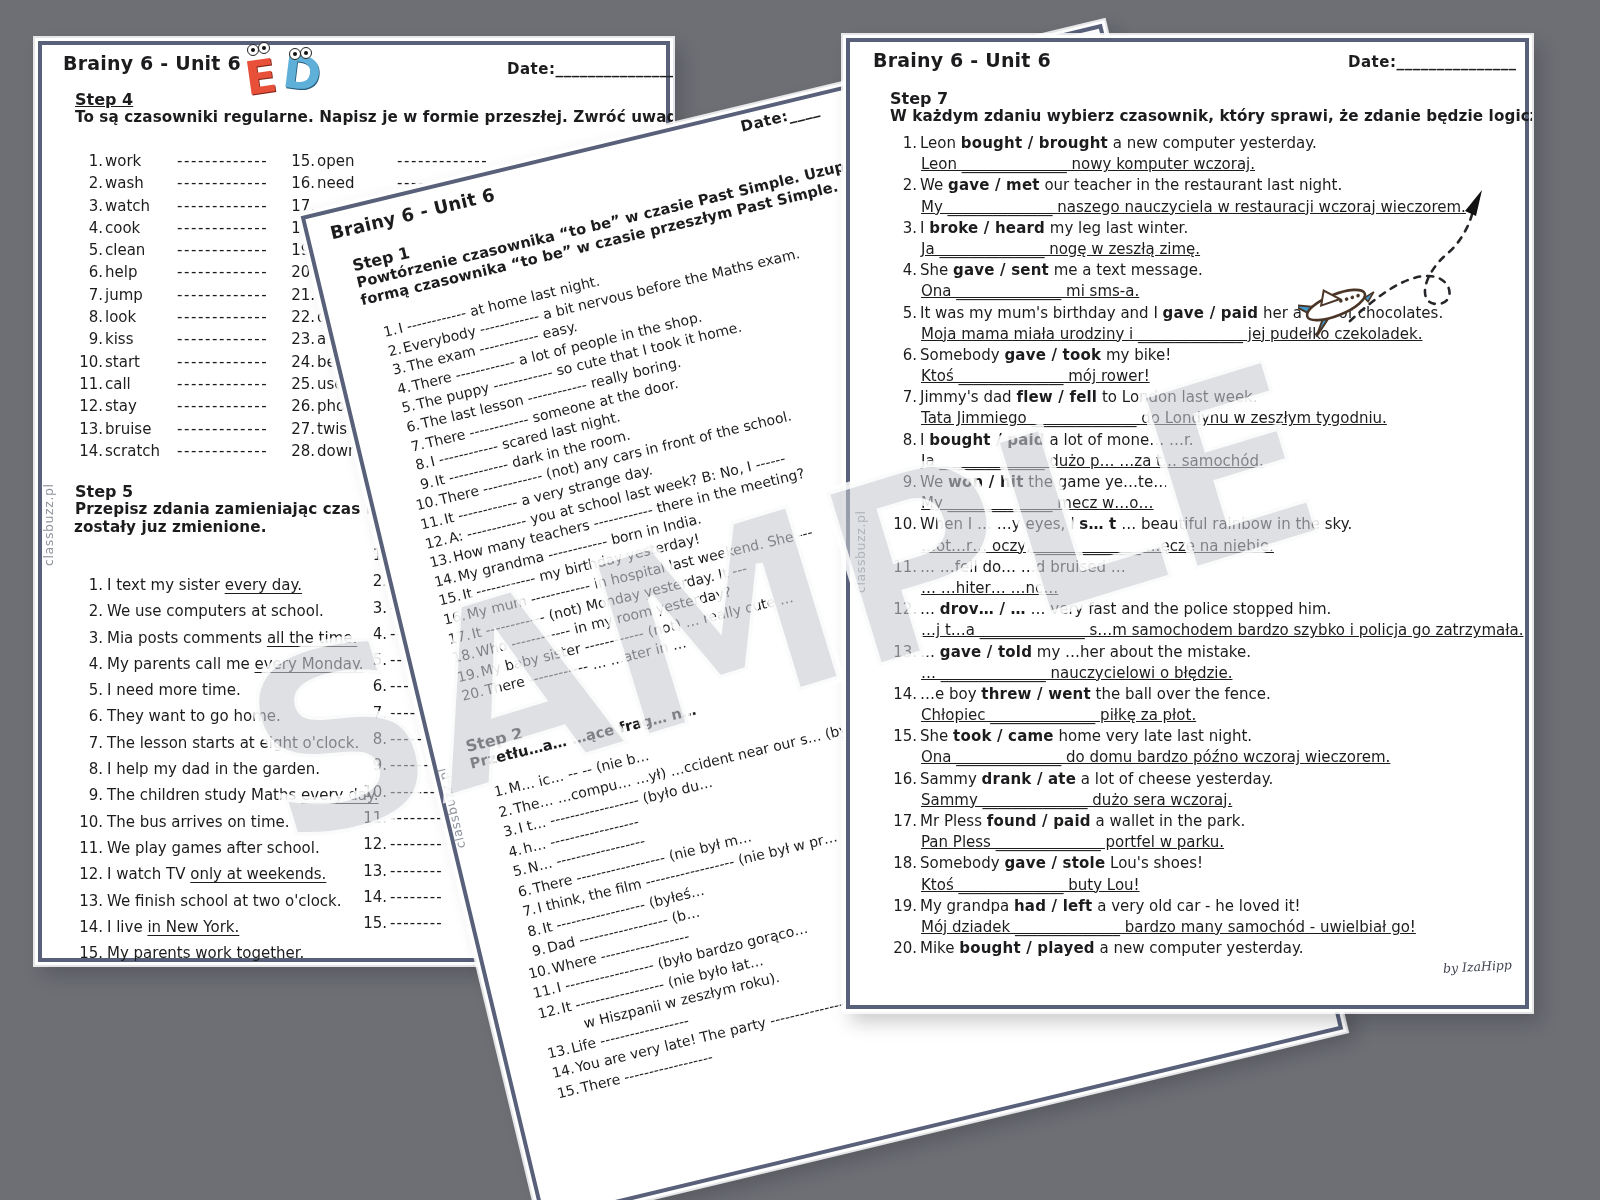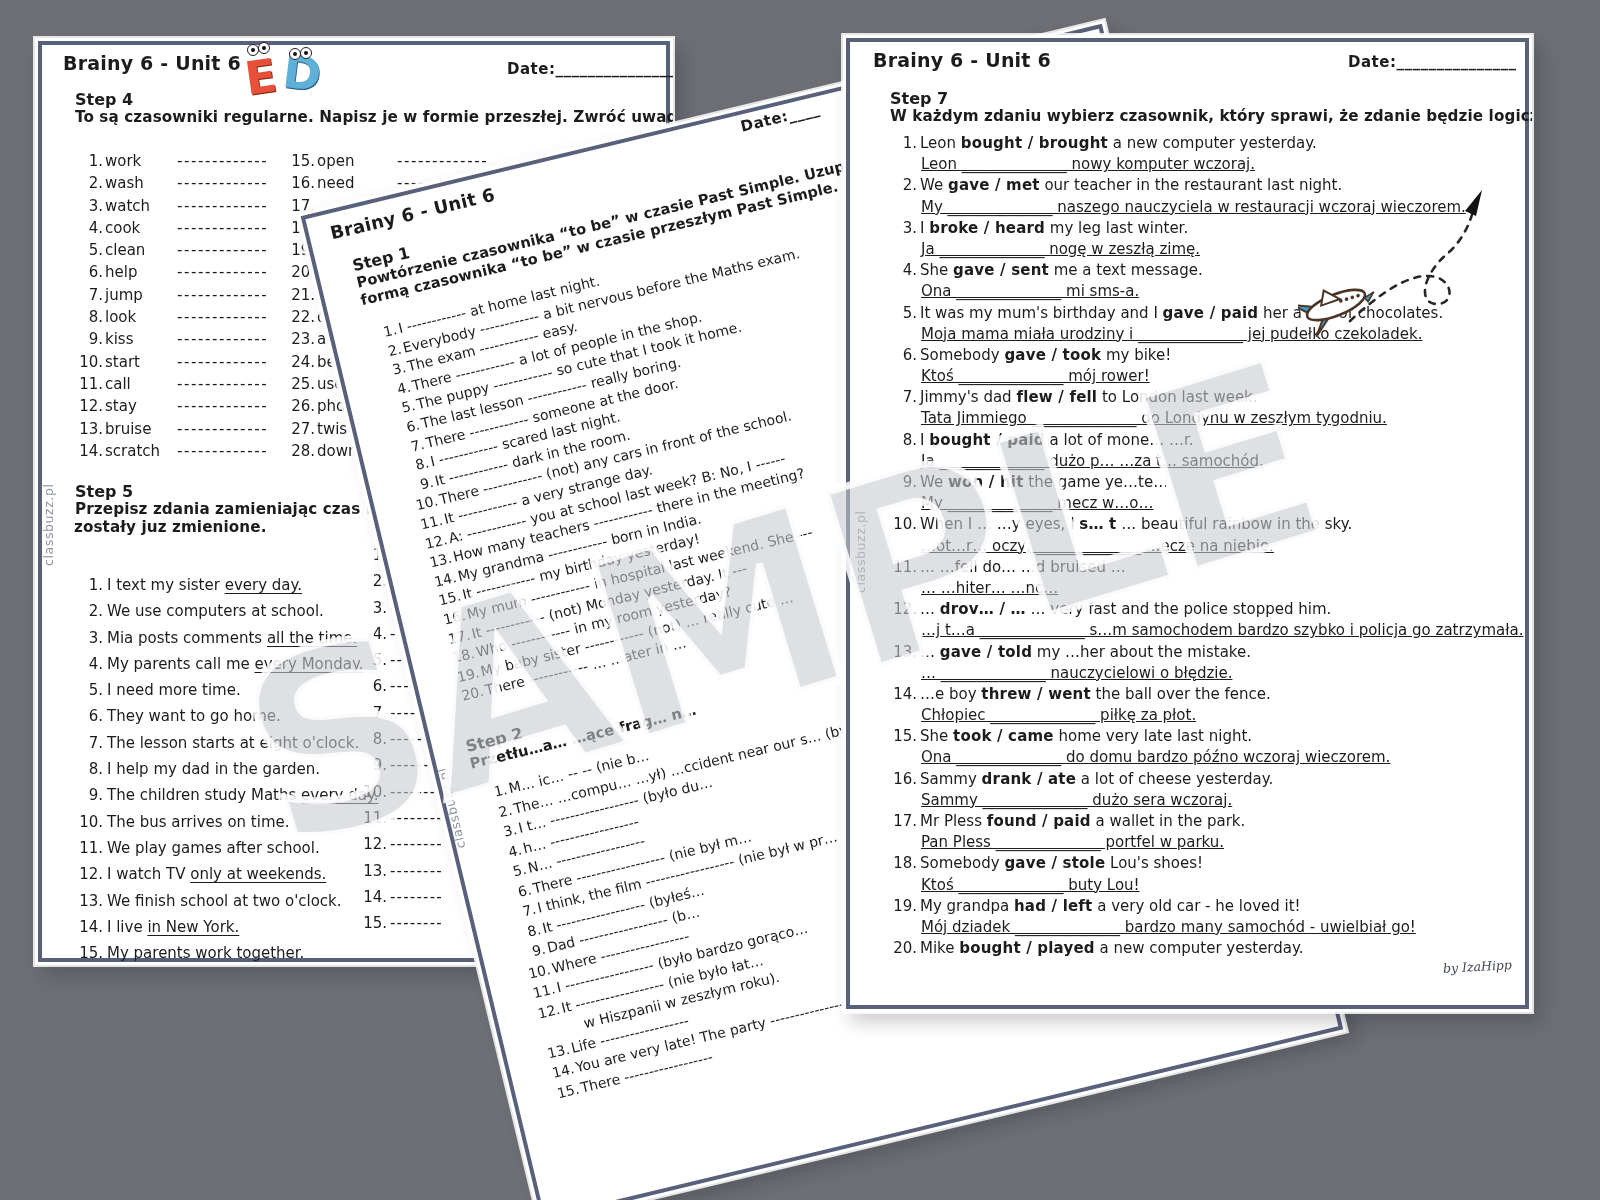--- a/index.html
+++ b/index.html
@@ -86,21 +86,21 @@
     <div class="edlogo abs" style="left:196px;top:4px;">
       <span class="edletter edE">E</span>
       <span class="edletter edD">D</span>
       <span class="eye" style="left:16px;top:2px;"></span>
       <span class="eye" style="left:27px;top:0;"></span>
       <span class="eye" style="left:58px;top:6px;"></span>
       <span class="eye" style="left:69px;top:5px;"></span>
     </div>
     <div class="abs date" style="left:472px;top:22px;">Date:_______________</div>
 
-    <div class="abs steptitle" style="left:40px;top:52px;">Step 4</div>
+    <div class="abs steptitle" style="left:40px;top:52px;text-decoration:underline;">Step 4</div>
     <div class="abs instr" style="left:40px;top:70px;">To są czasowniki regularne. Napisz je w formie przeszłej. Zwróć uwagę na pisownie</div>
 
     <div class="abs" style="left:24px;top:112px;width:230px;">
         <div class="r4">
           <span class="n">1.</span>
           <span class="v">work</span>
           <span class="dash">-------------</span>
         </div>
         <div class="r4">
           <span class="n">2.</span>

